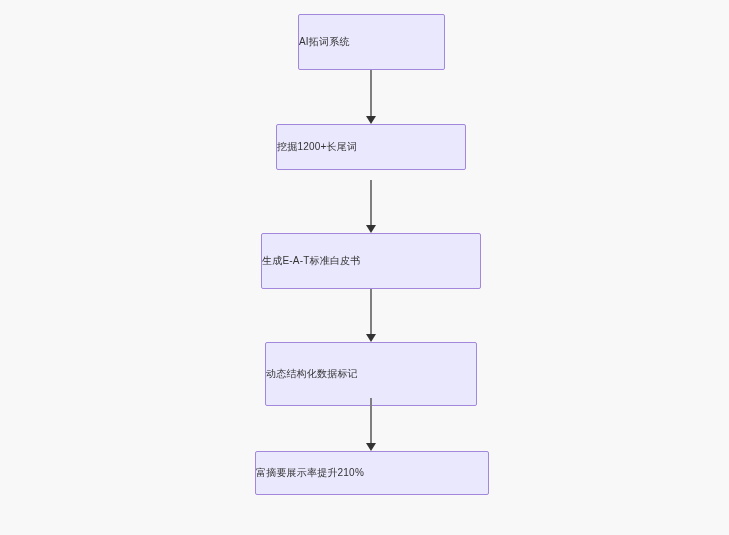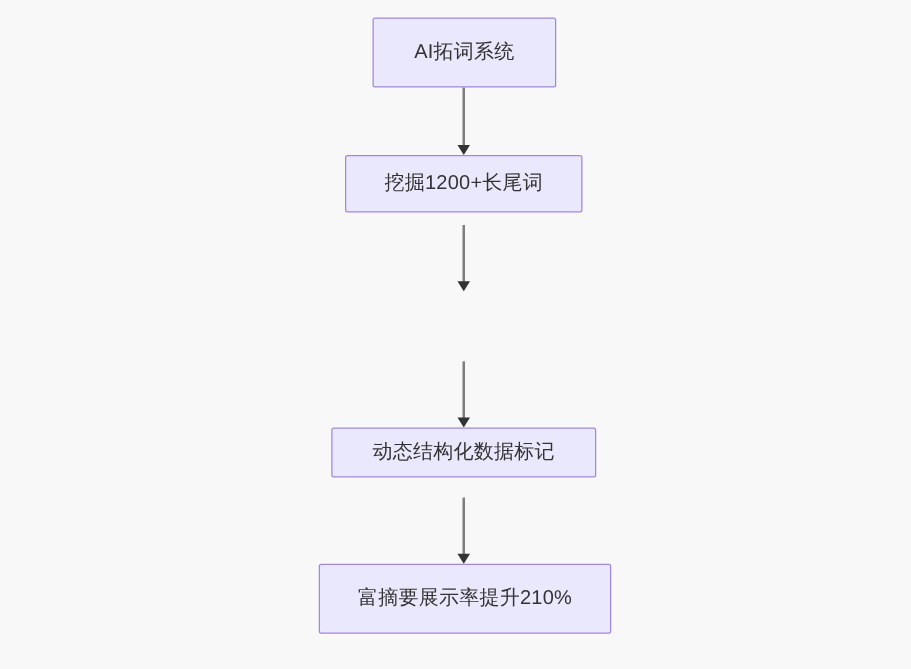--- a/index.html
+++ b/index.html
@@ -19,23 +19,22 @@
     height: 535px;
   }
   .node {
     position: absolute;
     box-sizing: border-box;
     background: #eae8fd;
     border: 1px solid #a387dd;
     border-radius: 2px;
     display: flex;
     align-items: center;
-    justify-content: center;
     color: #333333;
-    font-size: 16px;
+    font-size: 10px;
     line-height: 1;
     letter-spacing: 0.2px;
     white-space: nowrap;
   }
   .node-label {
     display: block;
   }
   .connector {
     position: absolute;
     width: 18px;
@@ -74,32 +73,35 @@
 
   <div class="node" style="left: 276px; top: 124px; width: 190px; height: 46px; background: rgb(234, 232, 253); border-color: rgb(163, 135, 221); color: rgb(51, 51, 51);">
     <span class="node-label">挖掘1200+长尾词</span>
   </div>
 
   <div class="connector" style="left: 362px; top: 180px; height: 53px;">
     <span class="conn-line" style="height: 46px; background: rgb(127, 127, 127);"></span>
     <span class="conn-head" style="top: 45px; border-top-color: rgb(51, 51, 51);"></span>
   </div>
 
+  <div class="node" style="left: 261px; top: 233px; width: 220px; height: 56px; background: rgb(234, 232, 253); border-color: rgb(163, 135, 221); color: rgb(51, 51, 51);">
+    <span class="node-label">生成E-A-T标准白皮书</span>
+  </div>
 
   <div class="connector" style="left: 362px; top: 289px; height: 53px;">
     <span class="conn-line" style="height: 46px; background: rgb(127, 127, 127);"></span>
     <span class="conn-head" style="top: 45px; border-top-color: rgb(51, 51, 51);"></span>
   </div>
 
-  <div class="node" style="left: 265px; top: 342px; width: 212px; height: 40px; background: rgb(234, 232, 253); border-color: rgb(163, 135, 221); color: rgb(51, 51, 51);">
+  <div class="node" style="left: 265px; top: 342px; width: 212px; height: 64px; background: rgb(234, 232, 253); border-color: rgb(163, 135, 221); color: rgb(51, 51, 51);">
     <span class="node-label">动态结构化数据标记</span>
   </div>
 
   <div class="connector" style="left: 362px; top: 398px; height: 53px;">
     <span class="conn-line" style="height: 46px; background: rgb(127, 127, 127);"></span>
     <span class="conn-head" style="top: 45px; border-top-color: rgb(51, 51, 51);"></span>
   </div>
 
-  <div class="node" style="left: 255px; top: 451px; width: 234px; height: 56px; background: rgb(234, 232, 253); border-color: rgb(163, 135, 221); color: rgb(51, 51, 51);">
+  <div class="node" style="left: 255px; top: 451px; width: 234px; height: 44px; background: rgb(234, 232, 253); border-color: rgb(163, 135, 221); color: rgb(51, 51, 51);">
     <span class="node-label">富摘要展示率提升210%</span>
   </div>
 
 </div>
 
 </body></html>

